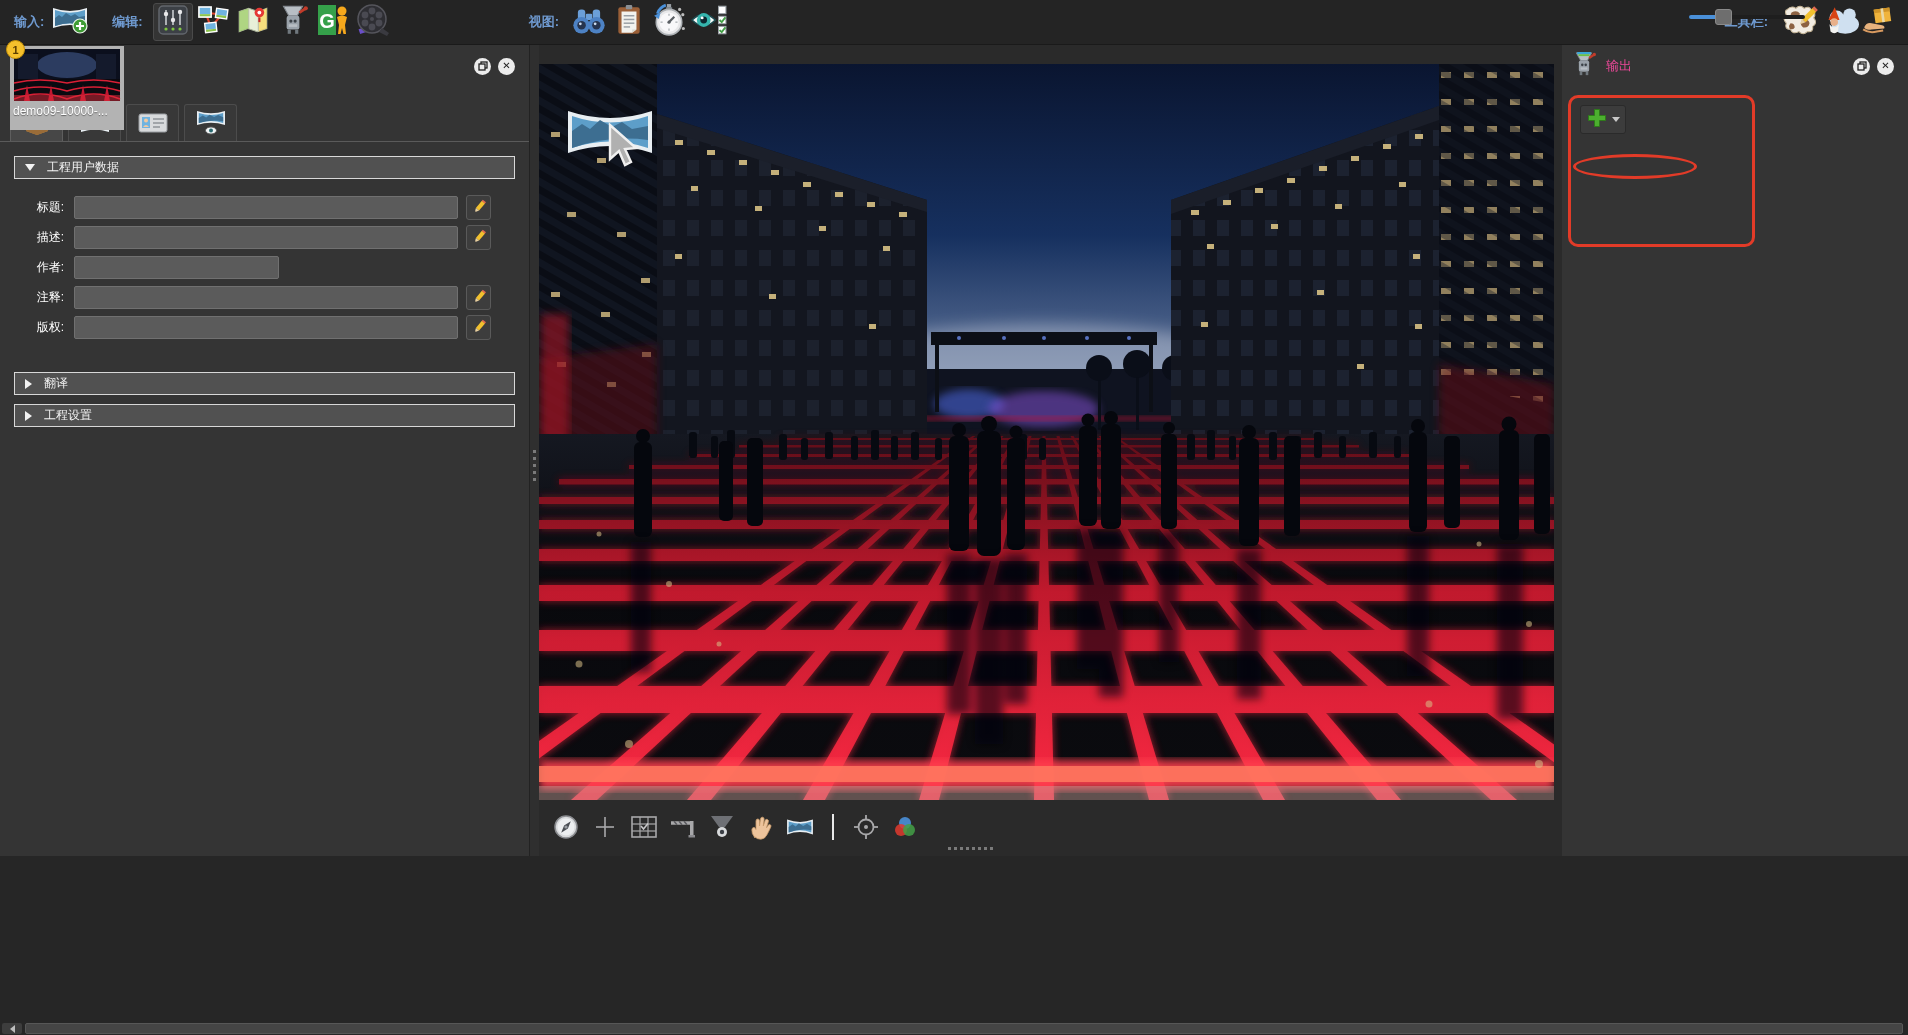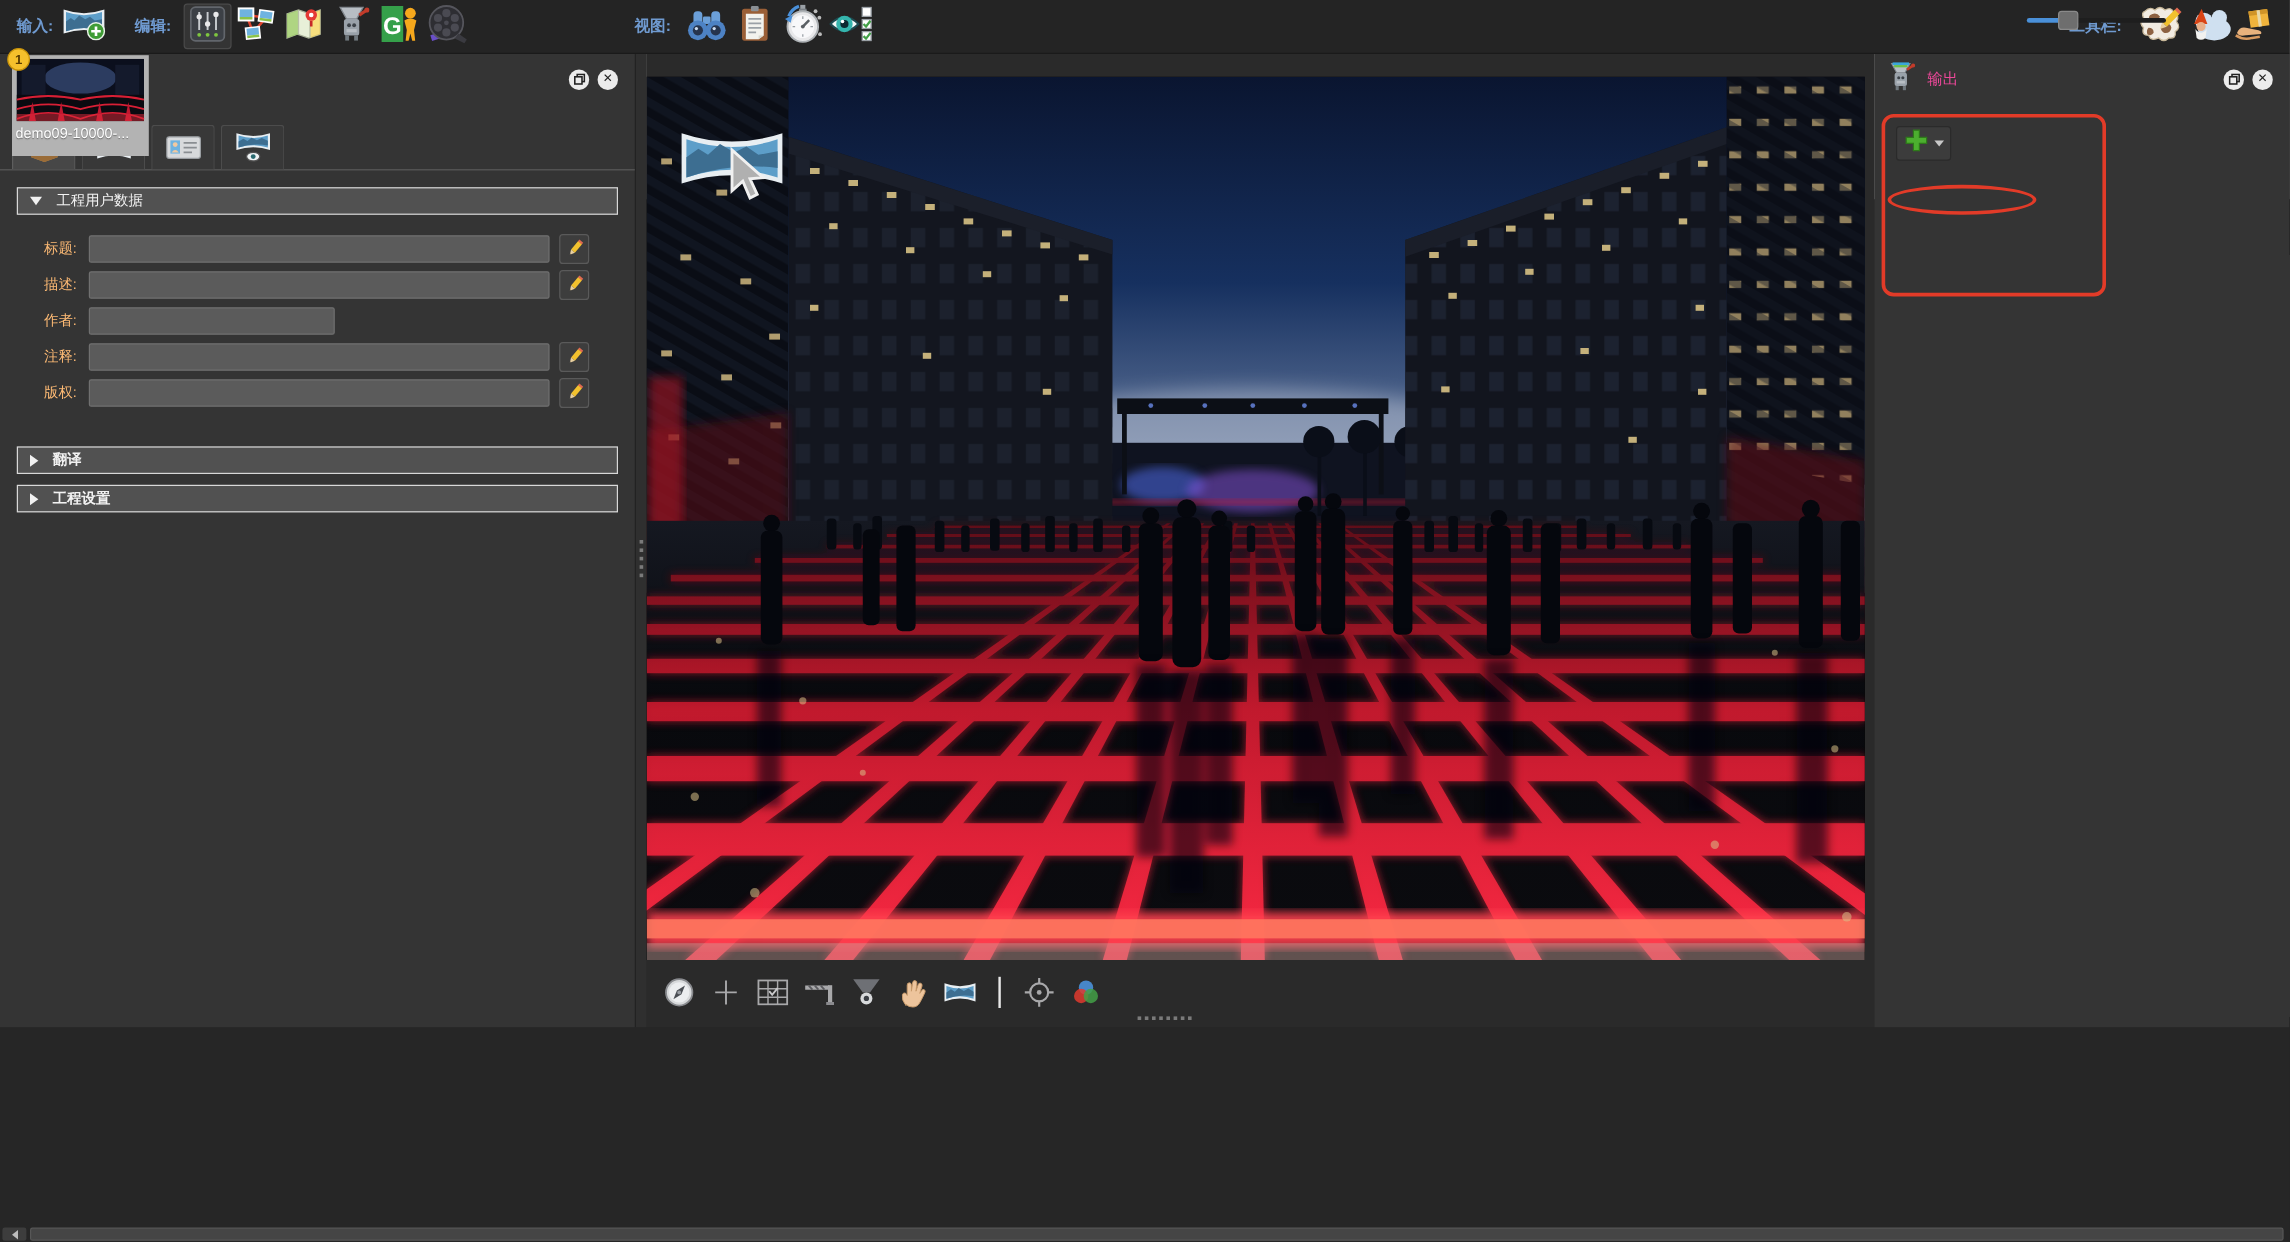--- a/index.html
+++ b/index.html
@@ -32,27 +32,27 @@
     border-radius:3px 3px 0 0; display:flex; align-items:center; justify-content:center; }
   .tab.active { background:#474747; border-color:#5e5e5e; }
   .lp-content { padding-top:14px; }
   .grp { margin:0 14px; height:23px; background:#515151; border:1px solid #d8d8d8;
     display:flex; align-items:center; padding-left:10px; color:#f2f2f2; font-size:12px; }
   .grp .tri { margin-right:12px; }
   .tri-down { width:0; height:0; border-left:5px solid transparent; border-right:5px solid transparent; border-top:7px solid #f2f2f2; }
   .tri-right { width:0; height:0; border-top:5px solid transparent; border-bottom:5px solid transparent; border-left:7px solid #f2f2f2; }
   .fields { padding:16px 0 12px 0; }
   .frow { display:flex; align-items:center; height:24px; margin-bottom:6px; }
-  .flabel { width:64px; text-align:right; color:#fdba74; font-size:12px; margin-right:10px; flex:0 0 auto; }
+  .flabel { width:64px; text-align:right; color:#ffffff; font-size:12px; margin-right:10px; flex:0 0 auto; }
   .finput { height:23px; background:#5b5b5b; border:1px solid #707070; border-radius:2px;
     color:#f0f0f0; font-size:12px; padding:0 5px; outline:none; }
   .finput.wide { width:384px; } .finput.short { width:205px; }
   .editbtn { width:25px; height:25px; margin-left:8px; background:#3d3d3d; border:1px solid #5a5a5a;
     border-radius:3px; display:flex; align-items:center; justify-content:center; }
-  .grp.collapsed { margin-top:9px;font-weight:bold; }
+  .grp.collapsed { margin-top:9px; }
   .grp.first-collapsed { margin-top:15px; }
 
   
   .vsplit { position:absolute; left:530px; top:45px; width:9px; height:811px; background:#2f2f2f; }
   .vsplit .dots { position:absolute; left:3px; top:405px; }
   .vsplit .dots i, .hsplit i { display:block; width:3px; height:3px; background:#7a7a7a; margin-bottom:4px; }
   .hsplit { position:absolute; left:948px; top:847px; height:5px; display:flex; gap:3px; }
   .hsplit i { width:3px; height:3px; margin:0; }
 
   

